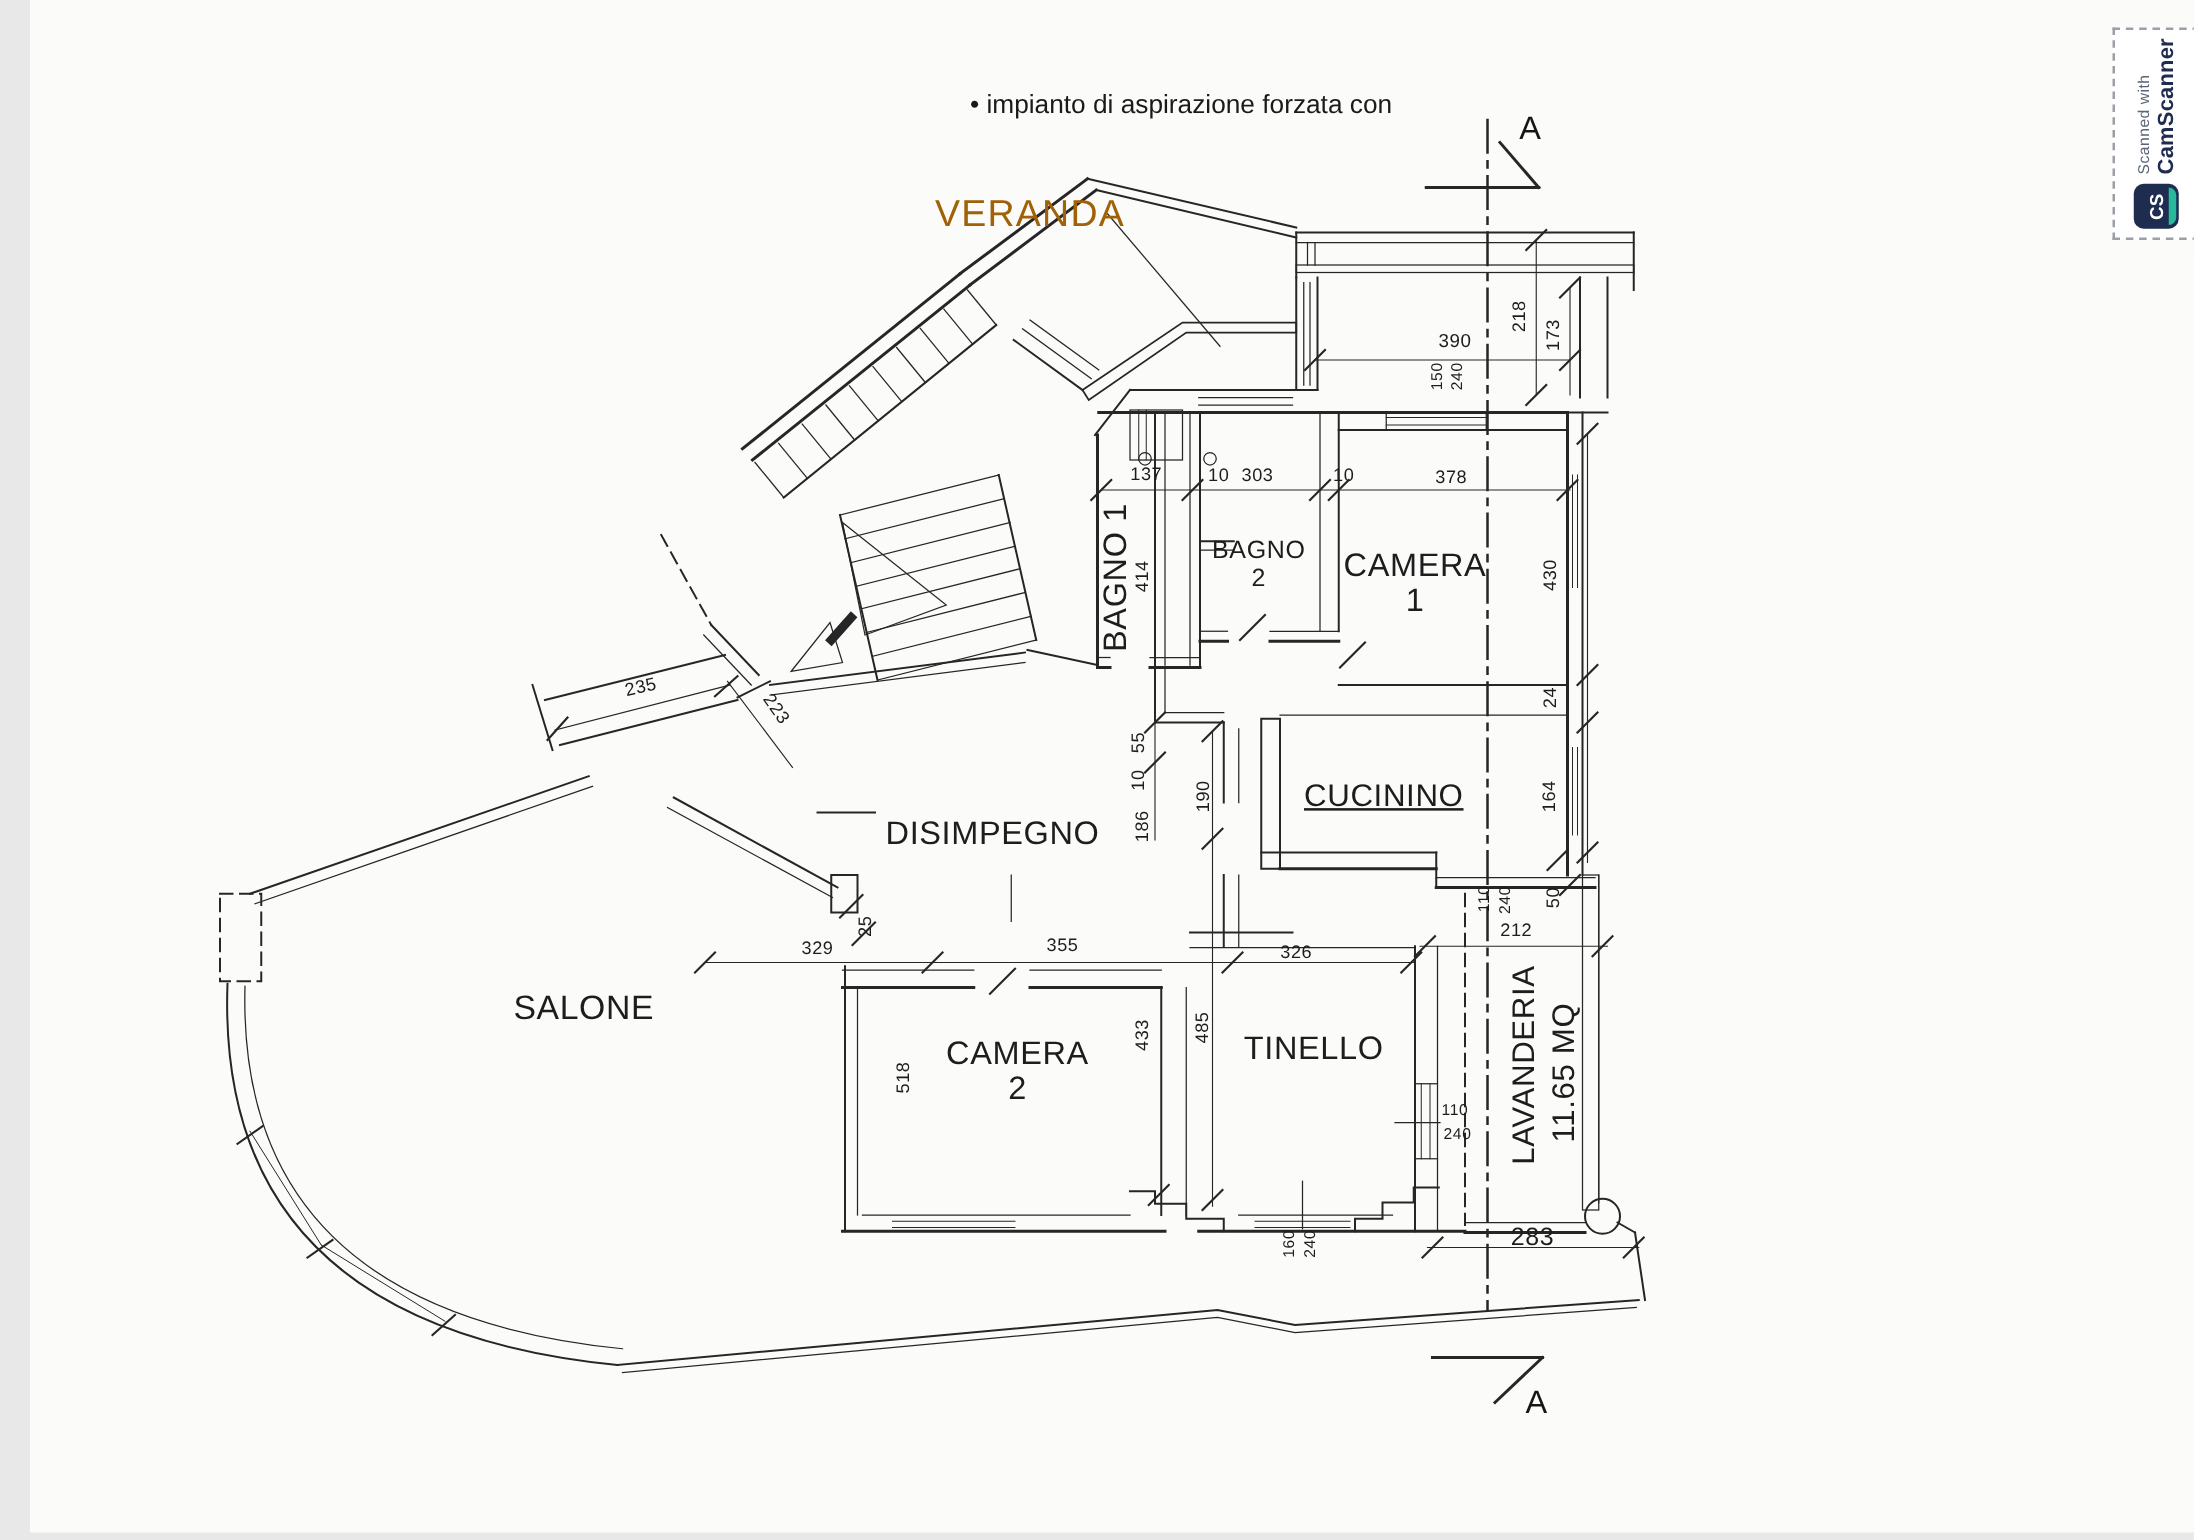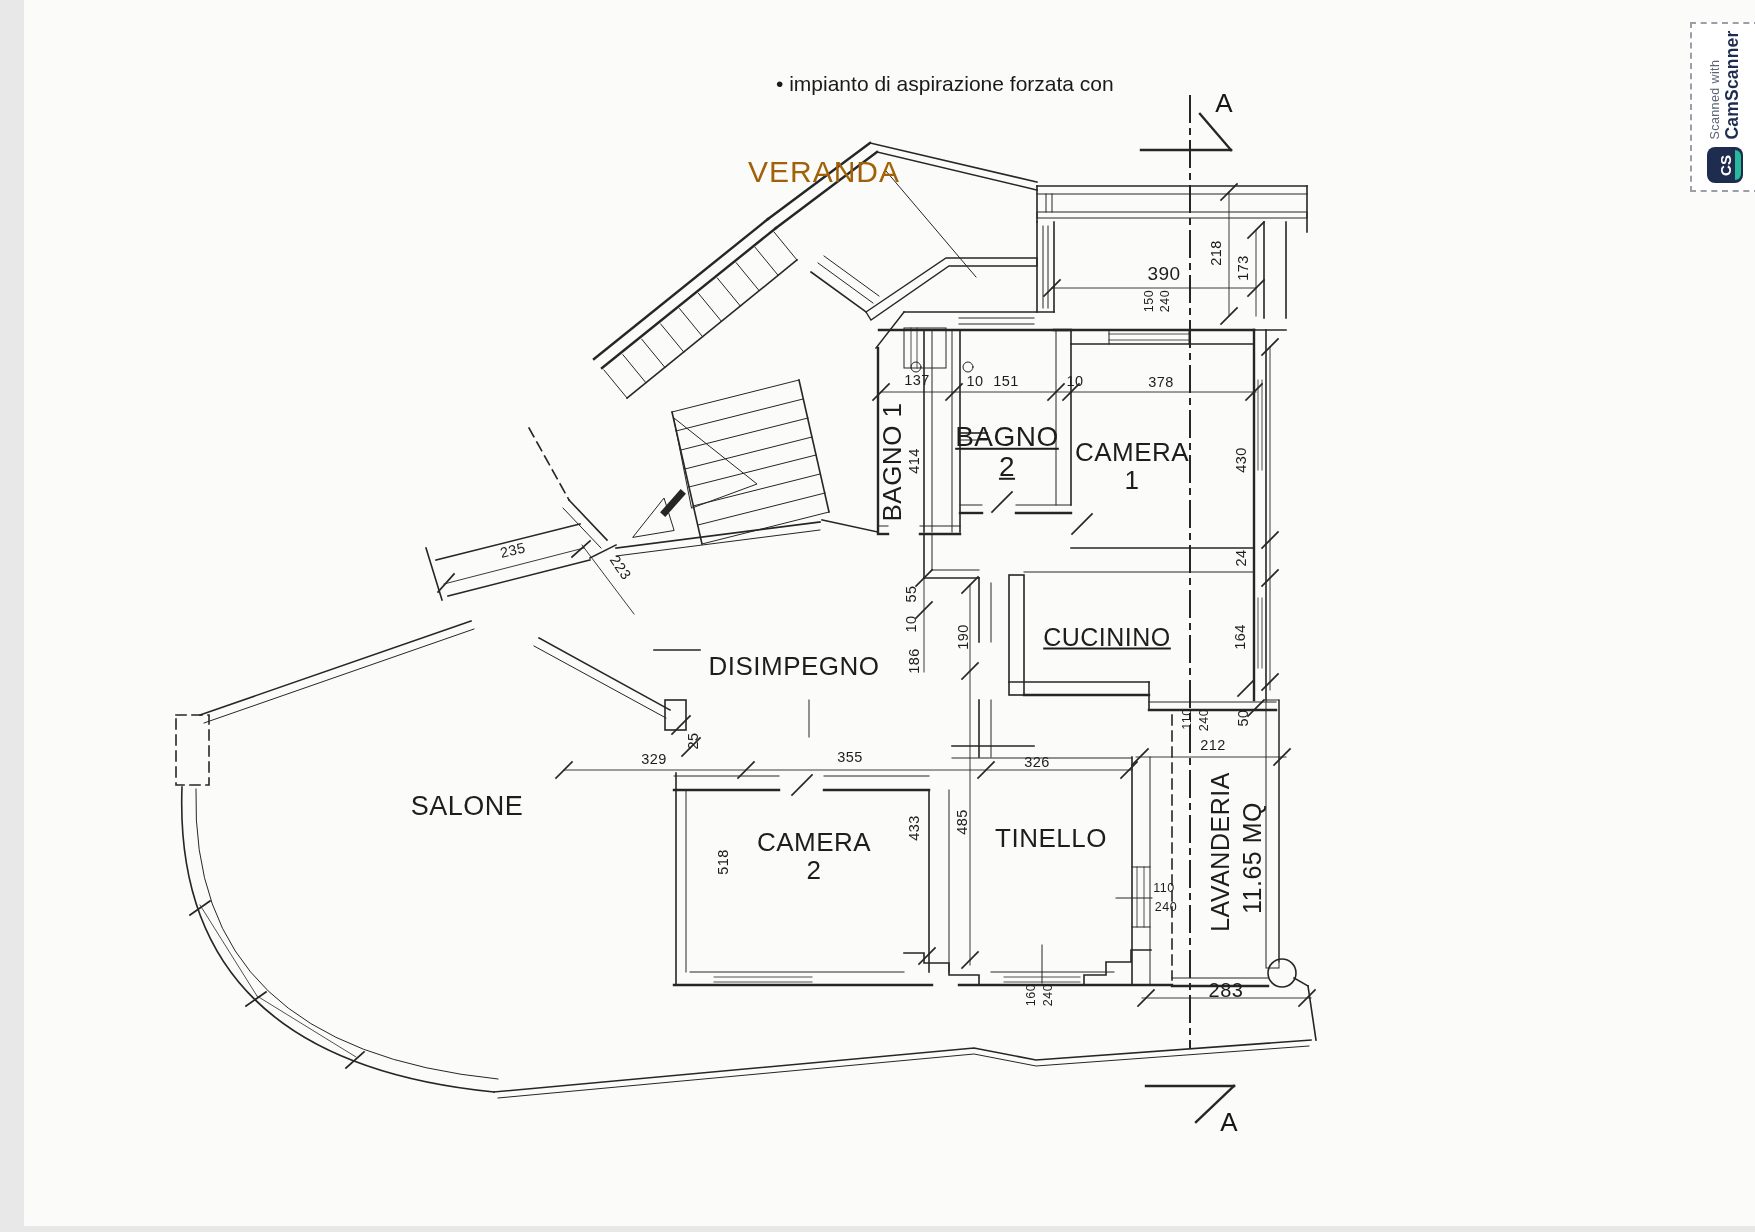--- a/index.html
+++ b/index.html
@@ -333,40 +333,40 @@
   <div>• impianto di aspirazione forzata con</div>
 </div>
 
 <div id="veranda-lbl">VERANDA</div>
 
 <div class="amark" style="left:1200px;top:103px">A</div>
 <div class="amark" style="left:1205px;top:1122px">A</div>
 
 <div id="labels">
       <div class="lbl room" style="left: 868px; top: 462px; font-size: 26px; transform: translate(-50%, -50%) rotate(-90deg);">BAGNO 1</div>
-      <div class="lbl room" style="left: 983px; top: 452px; font-size: 28px; transform: translate(-50%, -50%) rotate(0deg); text-decoration: underline;">BAGNO
+      <div class="lbl room" style="left: 983px; top: 452px; font-size: 20px; transform: translate(-50%, -50%) rotate(0deg);">BAGNO
 2</div>
       <div class="lbl room" style="left: 1108px; top: 466px; font-size: 26px; transform: translate(-50%, -50%) rotate(0deg);">CAMERA
 1</div>
       <div class="lbl room" style="left: 1083px; top: 637px; font-size: 25px; transform: translate(-50%, -50%) rotate(0deg); text-decoration: underline;">CUCININO</div>
       <div class="lbl room" style="left: 770px; top: 666px; font-size: 26px; transform: translate(-50%, -50%) rotate(0deg);">DISIMPEGNO</div>
       <div class="lbl room" style="left: 443px; top: 807px; font-size: 27px; transform: translate(-50%, -50%) rotate(0deg);">SALONE</div>
       <div class="lbl room" style="left: 790px; top: 856px; font-size: 26px; transform: translate(-50%, -50%) rotate(0deg);">CAMERA
 2</div>
       <div class="lbl room" style="left: 1027px; top: 838px; font-size: 26px; transform: translate(-50%, -50%) rotate(0deg);">TINELLO</div>
       <div class="lbl room" style="left: 1196px; top: 852px; font-size: 25px; transform: translate(-50%, -50%) rotate(-90deg);">LAVANDERIA</div>
       <div class="lbl room" style="left: 1228px; top: 858px; font-size: 25px; transform: translate(-50%, -50%) rotate(-90deg);">11.65 MQ</div>
-      <div class="lbl dimlbl" style="left: 1140px; top: 274px; font-size: 19px; transform: translate(-50%, -50%) rotate(0deg);">390</div>
+      <div class="lbl dimlbl" style="left: 1140px; top: 274px; font-size: 15px; transform: translate(-50%, -50%) rotate(0deg);">390</div>
       <div class="lbl dimlbl" style="left: 1126px; top: 301px; font-size: 12.5px; transform: translate(-50%, -50%) rotate(-90deg);">150</div>
       <div class="lbl dimlbl" style="left: 1142px; top: 301px; font-size: 12.5px; transform: translate(-50%, -50%) rotate(-90deg);">240</div>
       <div class="lbl dimlbl" style="left: 1193px; top: 253px; font-size: 14.5px; transform: translate(-50%, -50%) rotate(-90deg);">218</div>
       <div class="lbl dimlbl" style="left: 1220px; top: 268px; font-size: 14.5px; transform: translate(-50%, -50%) rotate(-90deg);">173</div>
       <div class="lbl dimlbl" style="left: 893px; top: 381px; font-size: 14.5px; transform: translate(-50%, -50%) rotate(0deg);">137</div>
       <div class="lbl dimlbl" style="left: 951px; top: 382px; font-size: 14.5px; transform: translate(-50%, -50%) rotate(0deg);">10</div>
-      <div class="lbl dimlbl" style="left: 982px; top: 382px; font-size: 14.5px; transform: translate(-50%, -50%) rotate(0deg);">151</div>
+      <div class="lbl dimlbl" style="left: 982px; top: 382px; font-size: 14.5px; transform: translate(-50%, -50%) rotate(0deg);">303</div>
       <div class="lbl dimlbl" style="left: 1051px; top: 382px; font-size: 14.5px; transform: translate(-50%, -50%) rotate(0deg);">10</div>
       <div class="lbl dimlbl" style="left: 1137px; top: 383px; font-size: 14.5px; transform: translate(-50%, -50%) rotate(0deg);">378</div>
       <div class="lbl dimlbl" style="left: 891px; top: 461px; font-size: 14.5px; transform: translate(-50%, -50%) rotate(-90deg);">414</div>
       <div class="lbl dimlbl" style="left: 1218px; top: 460px; font-size: 14.5px; transform: translate(-50%, -50%) rotate(-90deg);">430</div>
       <div class="lbl dimlbl" style="left: 1218px; top: 558px; font-size: 14.5px; transform: translate(-50%, -50%) rotate(-90deg);">24</div>
       <div class="lbl dimlbl" style="left: 888px; top: 594px; font-size: 14.5px; transform: translate(-50%, -50%) rotate(-90deg);">55</div>
       <div class="lbl dimlbl" style="left: 888px; top: 624px; font-size: 14.5px; transform: translate(-50%, -50%) rotate(-90deg);">10</div>
       <div class="lbl dimlbl" style="left: 940px; top: 637px; font-size: 14.5px; transform: translate(-50%, -50%) rotate(-90deg);">190</div>
       <div class="lbl dimlbl" style="left: 891px; top: 661px; font-size: 14.5px; transform: translate(-50%, -50%) rotate(-90deg);">186</div>
       <div class="lbl dimlbl" style="left: 1217px; top: 637px; font-size: 14.5px; transform: translate(-50%, -50%) rotate(-90deg);">164</div>

